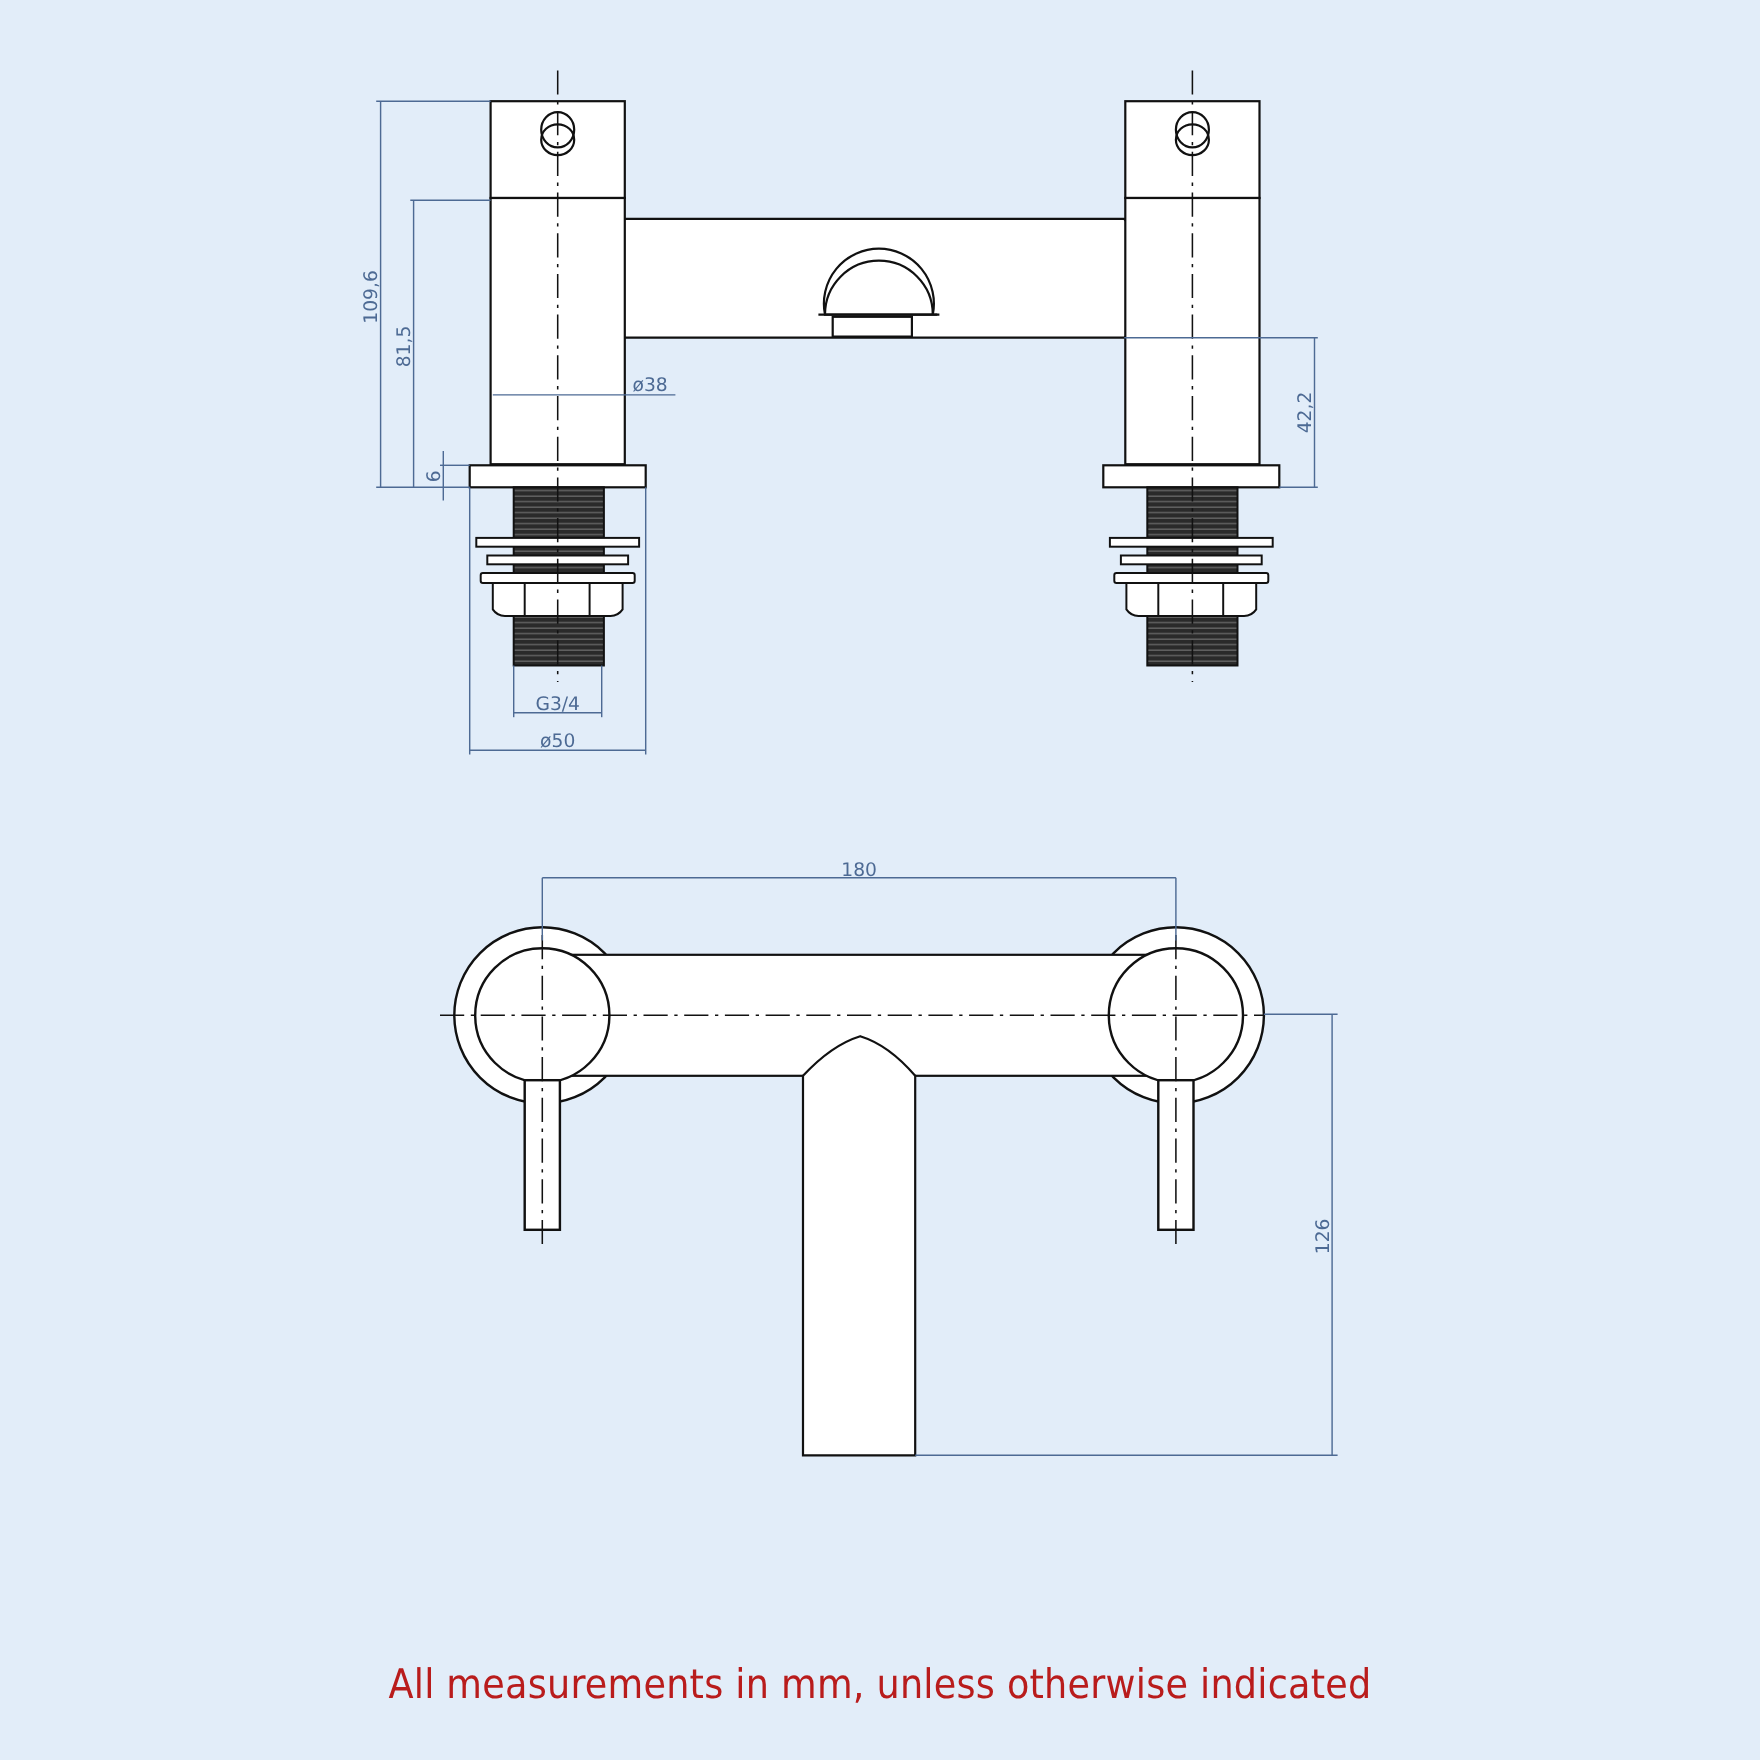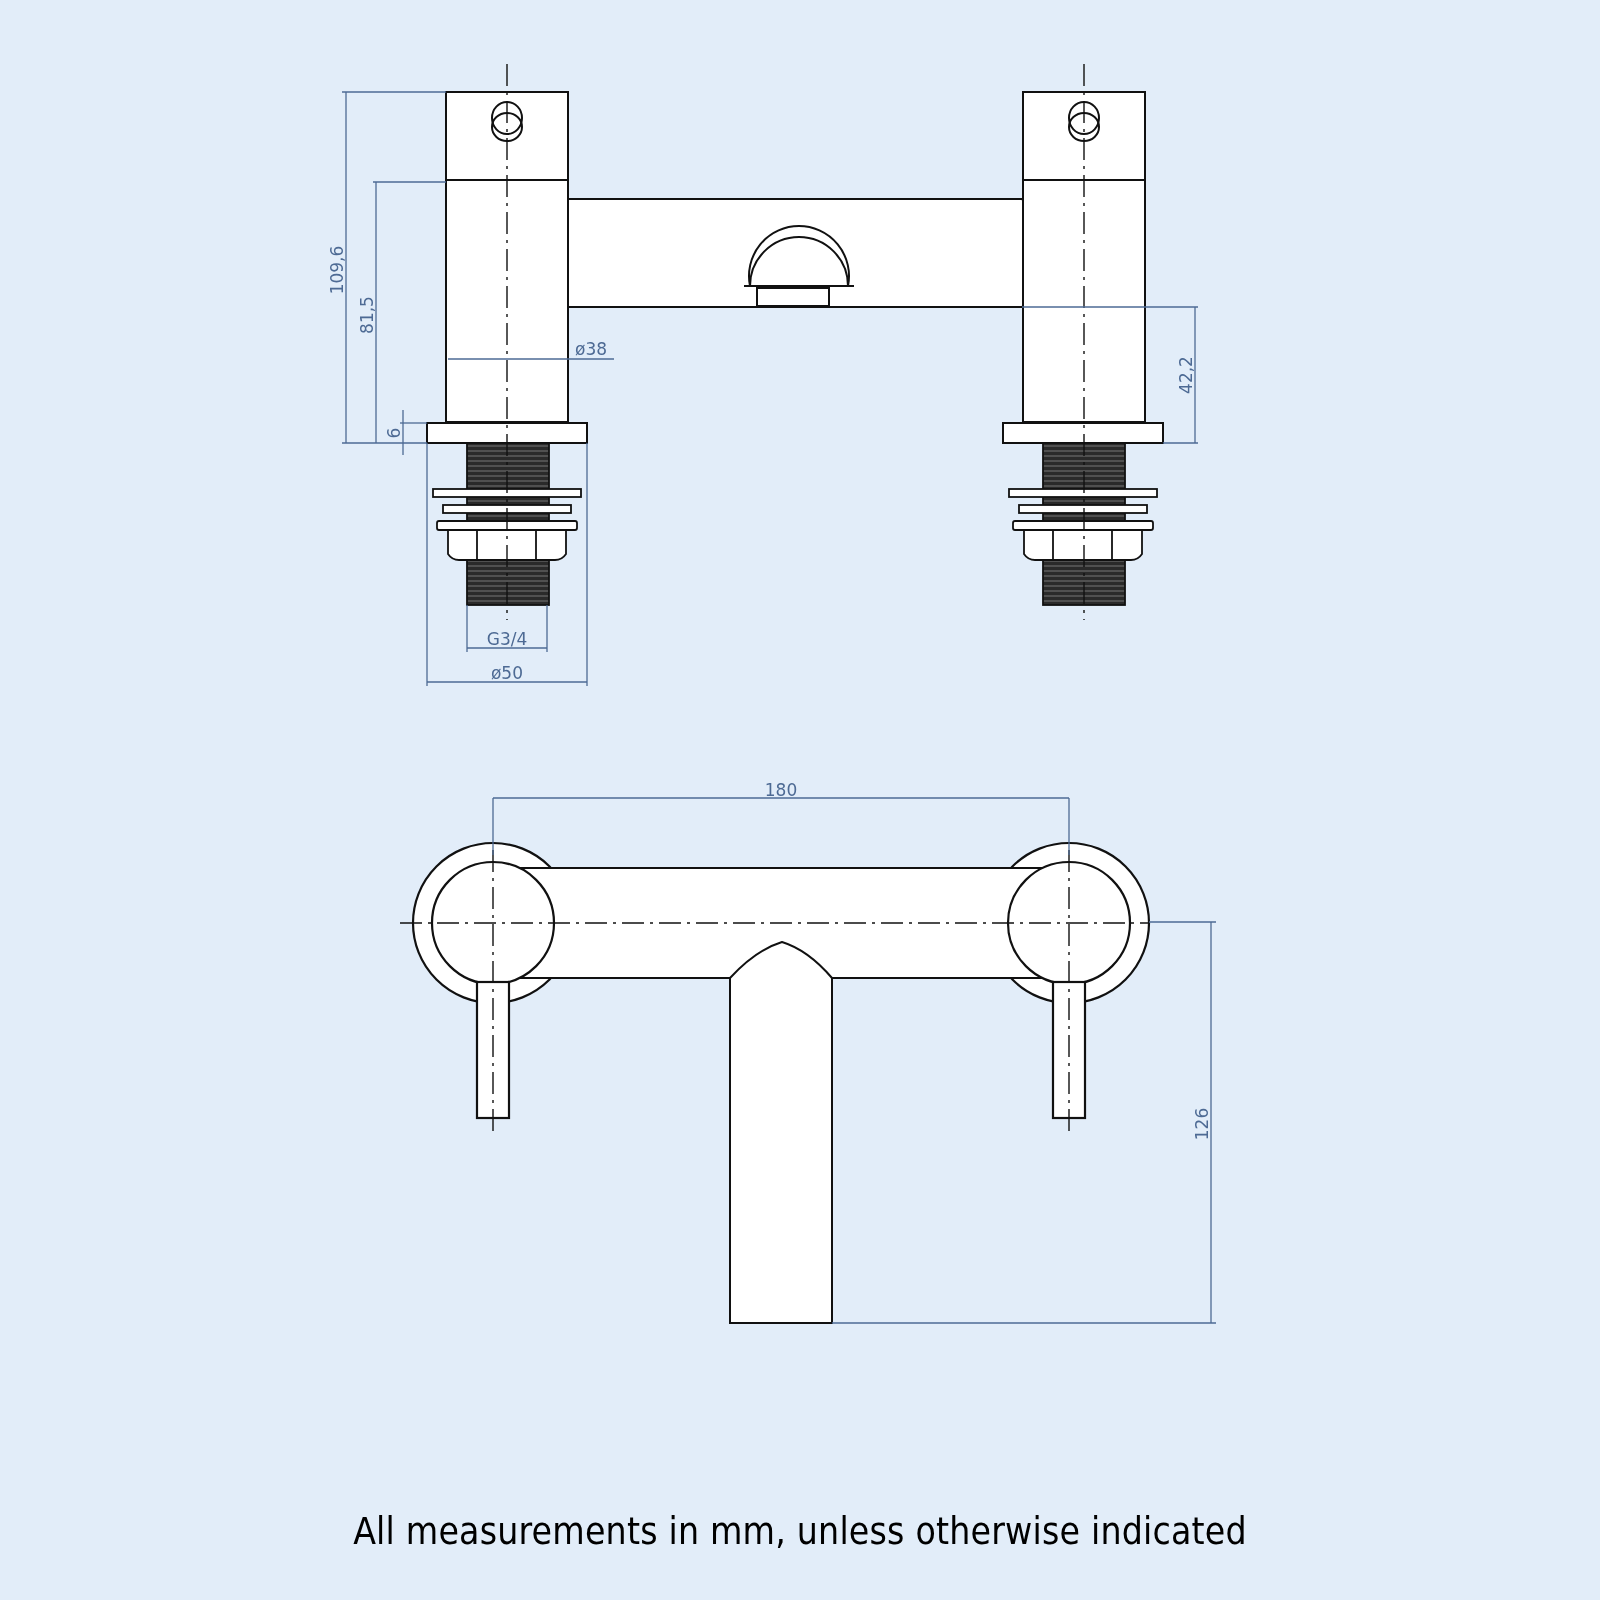--- a/index.html
+++ b/index.html
@@ -14,21 +14,21 @@
   .dimtext {
     font-family: "DejaVu Sans", sans-serif;
     font-size: 17px;
     fill: #4d6a94;
   }
   .caption {
     position: absolute;
     left: 0; width: 1600px;
     top: 1510px;
     text-align: center;
-    color: #000000;
+    color: #b91c1c;
     font-family: "DejaVu Sans Condensed", "DejaVu Sans", sans-serif;
     font-size: 37px;
     letter-spacing: 0.2px;
   }
 </style>
 </head>
 <body>
 
 <svg class="drawing" width="1600" height="1600" viewBox="0 0 1600 1600" xmlns="http://www.w3.org/2000/svg">
   <defs>

